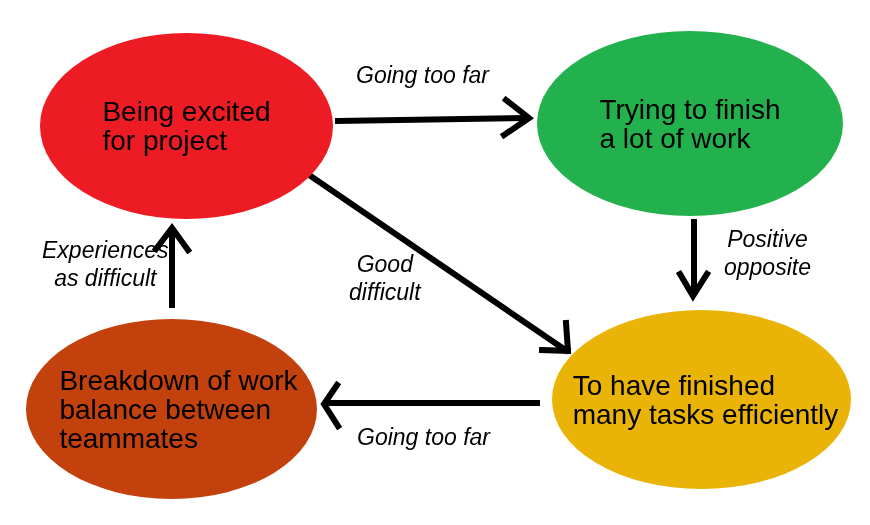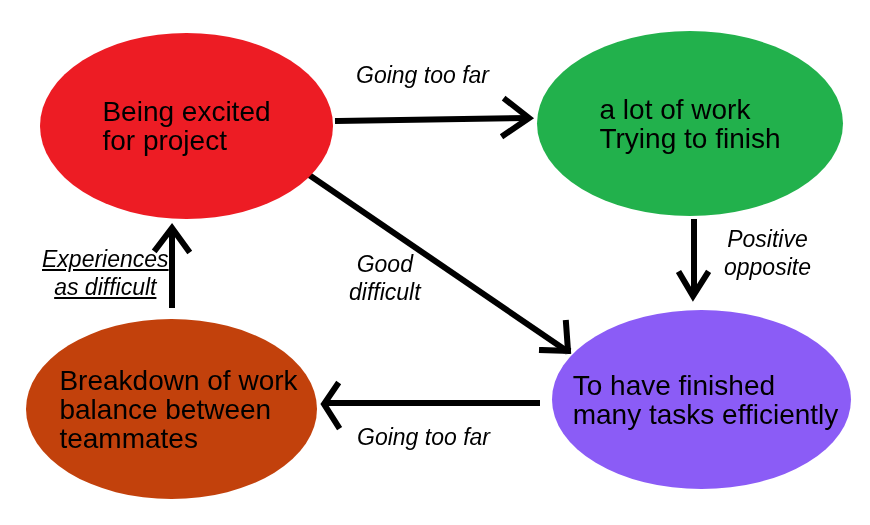--- a/index.html
+++ b/index.html
@@ -56,21 +56,21 @@
   .n2 { left: 552px; top: 310px; width: 299px; height: 179px; }
   .n3 { left: 26px;  top: 319px; width: 291px; height: 180px; }
   
   .n2 .node-text { margin-left: 8px; }
   .n3 .node-text { margin-left: 14px; }
   
   .e0 { left: 356px; top: 61px;  }
   .e1 { left: 724px; top: 225px; }
   .e2 { left: 349px; top: 250px; }
   .e3 { left: 357px; top: 423px; }
-  .e4 { left: 42px;  top: 245px; text-decoration: underline; }
+  .e4 { left: 42px;  top: 236px; }
 </style>
 </head>
 <body>
 
 <div class="canvas" style="color: rgb(0, 0, 0);">
 
   <svg class="arrows" viewBox="0 0 870 525" style="stroke: rgb(0, 0, 0);">
 
     <g>
       <path d="M338,121 L525,118"></path>
@@ -100,26 +100,26 @@
 
   <div class="node n0" style="background: rgb(237, 28, 36);">
     <div class="node-text">
       <span>Being excited</span>
       <span>for project</span>
     </div>
   </div>
 
   <div class="node n1" style="background: rgb(34, 177, 76);">
     <div class="node-text">
+      <span>Trying to finish</span>
       <span>a lot of work</span>
-      <span>Trying to finish</span>
     </div>
   </div>
 
-  <div class="node n2" style="background: #8b5cf6;">
+  <div class="node n2" style="background: #eab308;">
     <div class="node-text">
       <span>To have finished</span>
       <span>many tasks efficiently</span>
     </div>
   </div>
 
   <div class="node n3" style="background: #c2410c;">
     <div class="node-text">
       <span>Breakdown of work</span>
       <span>balance between</span>

